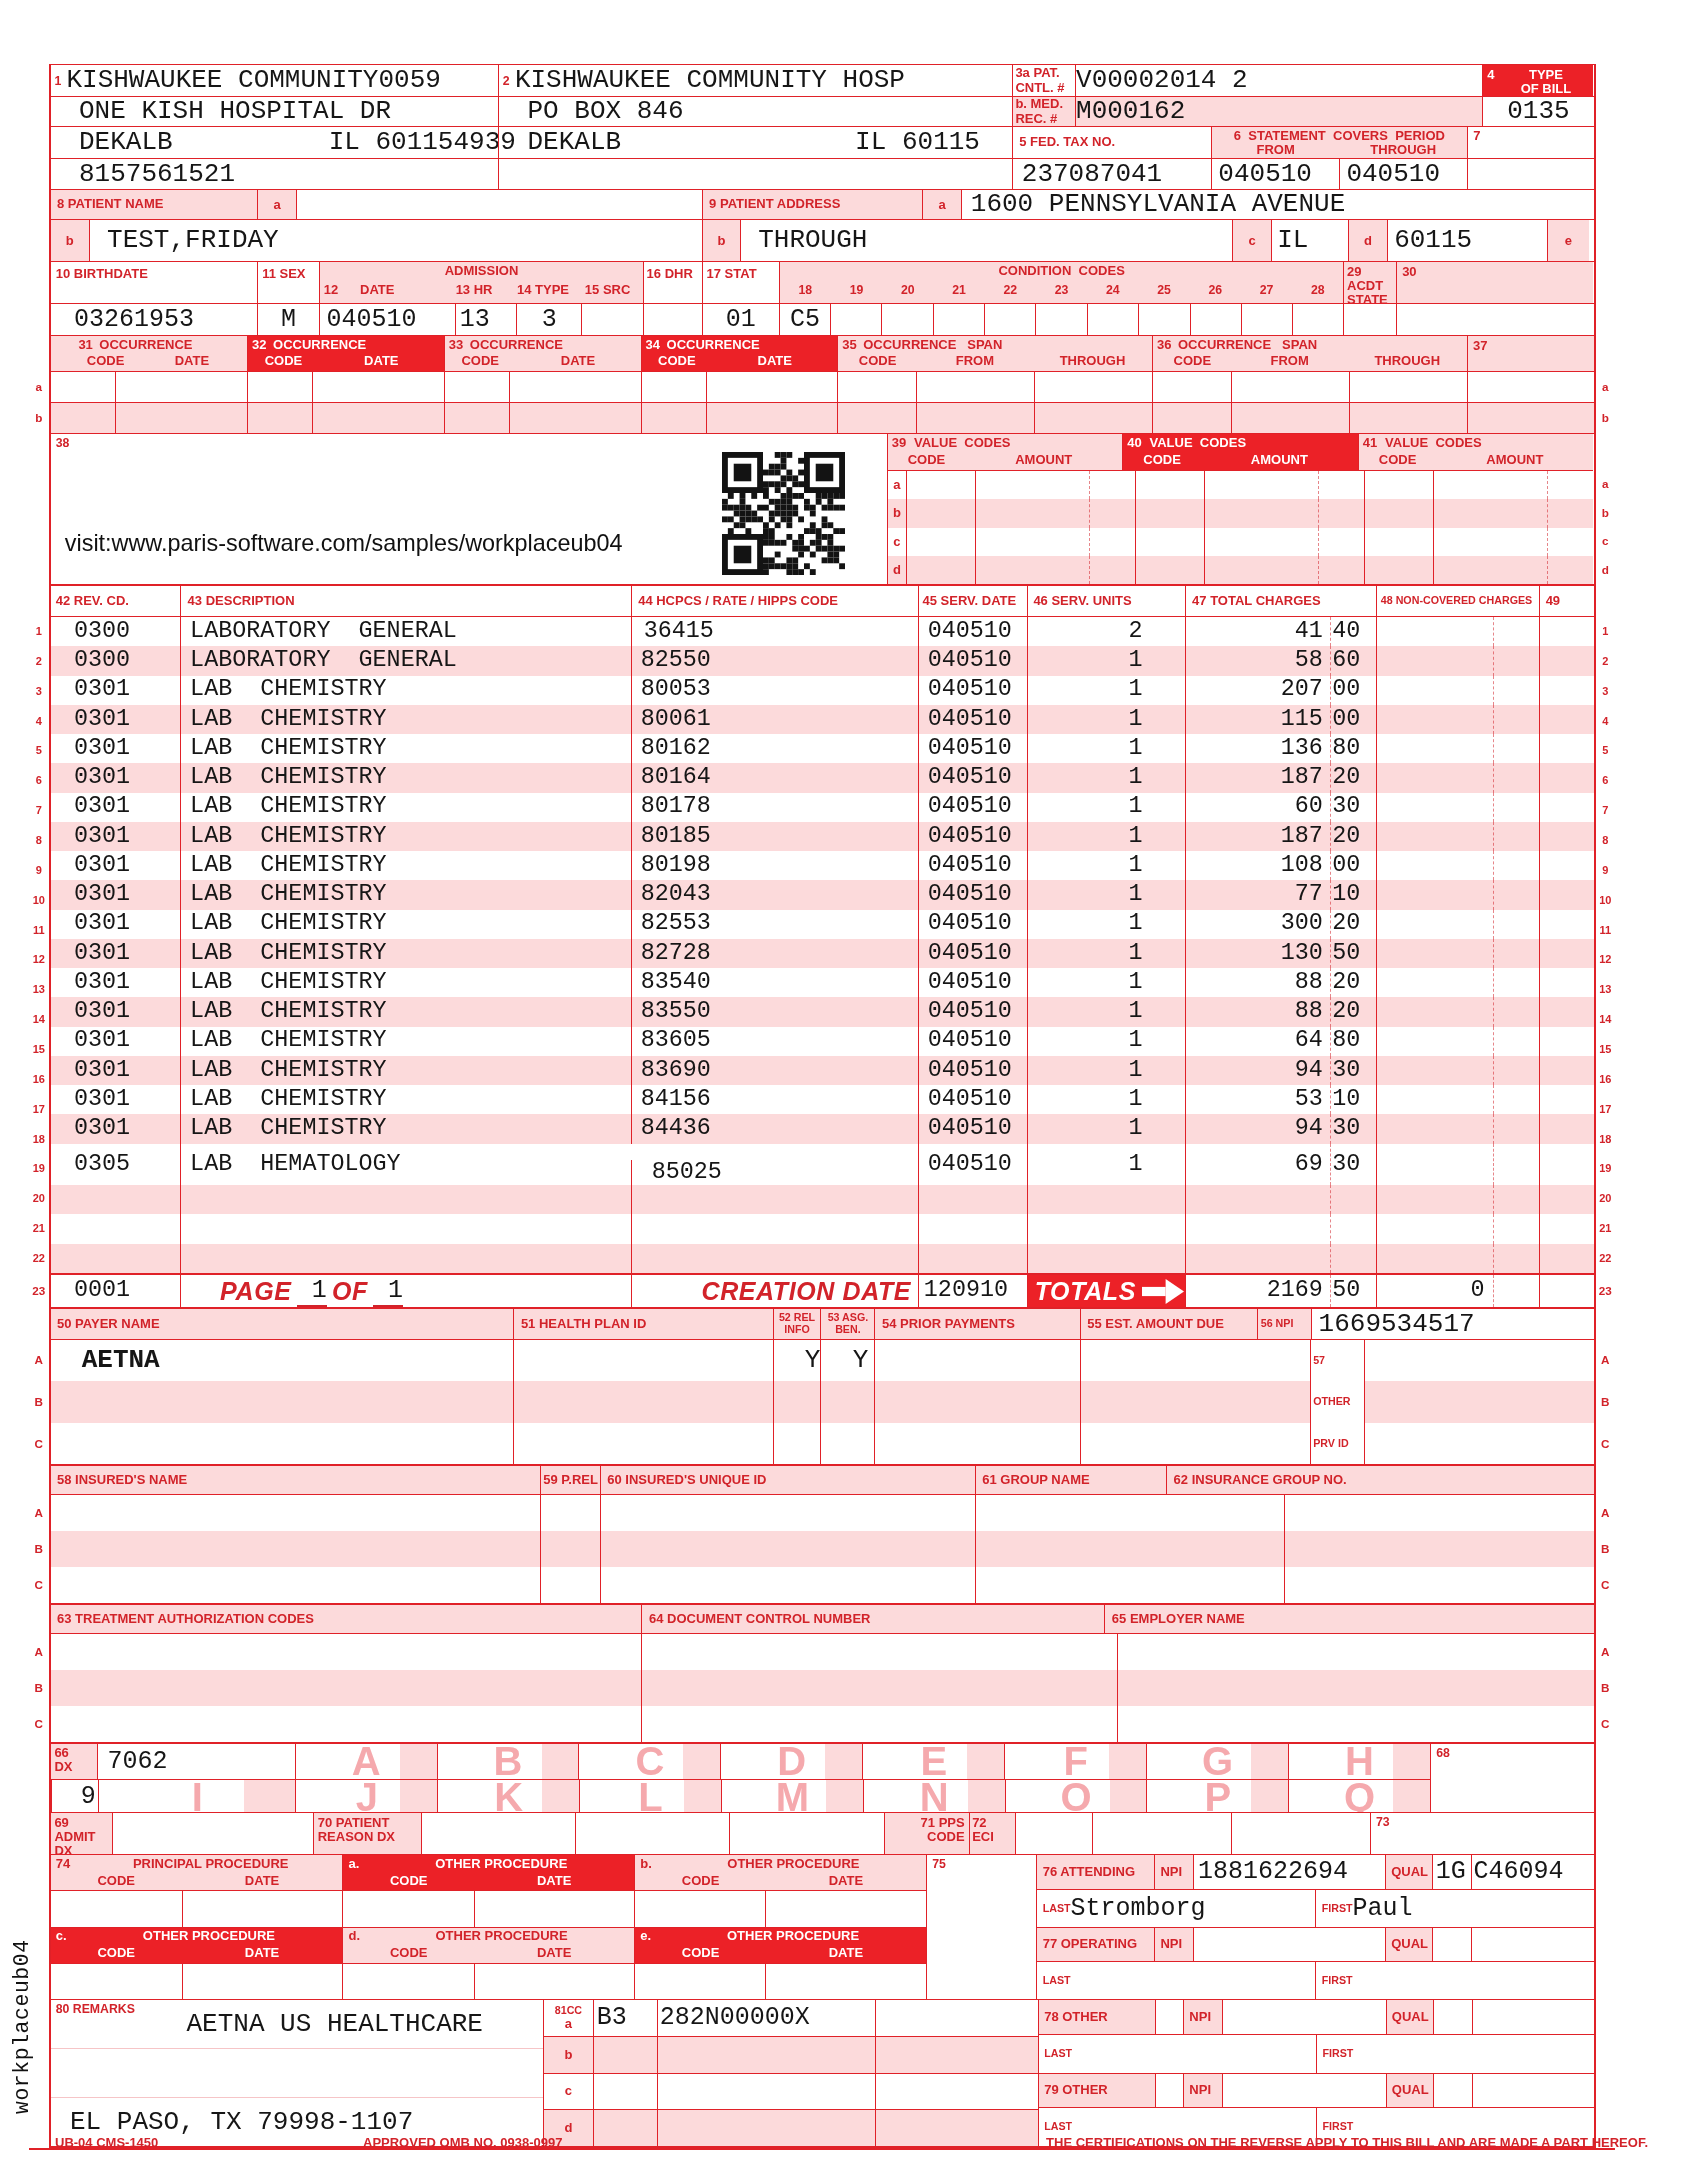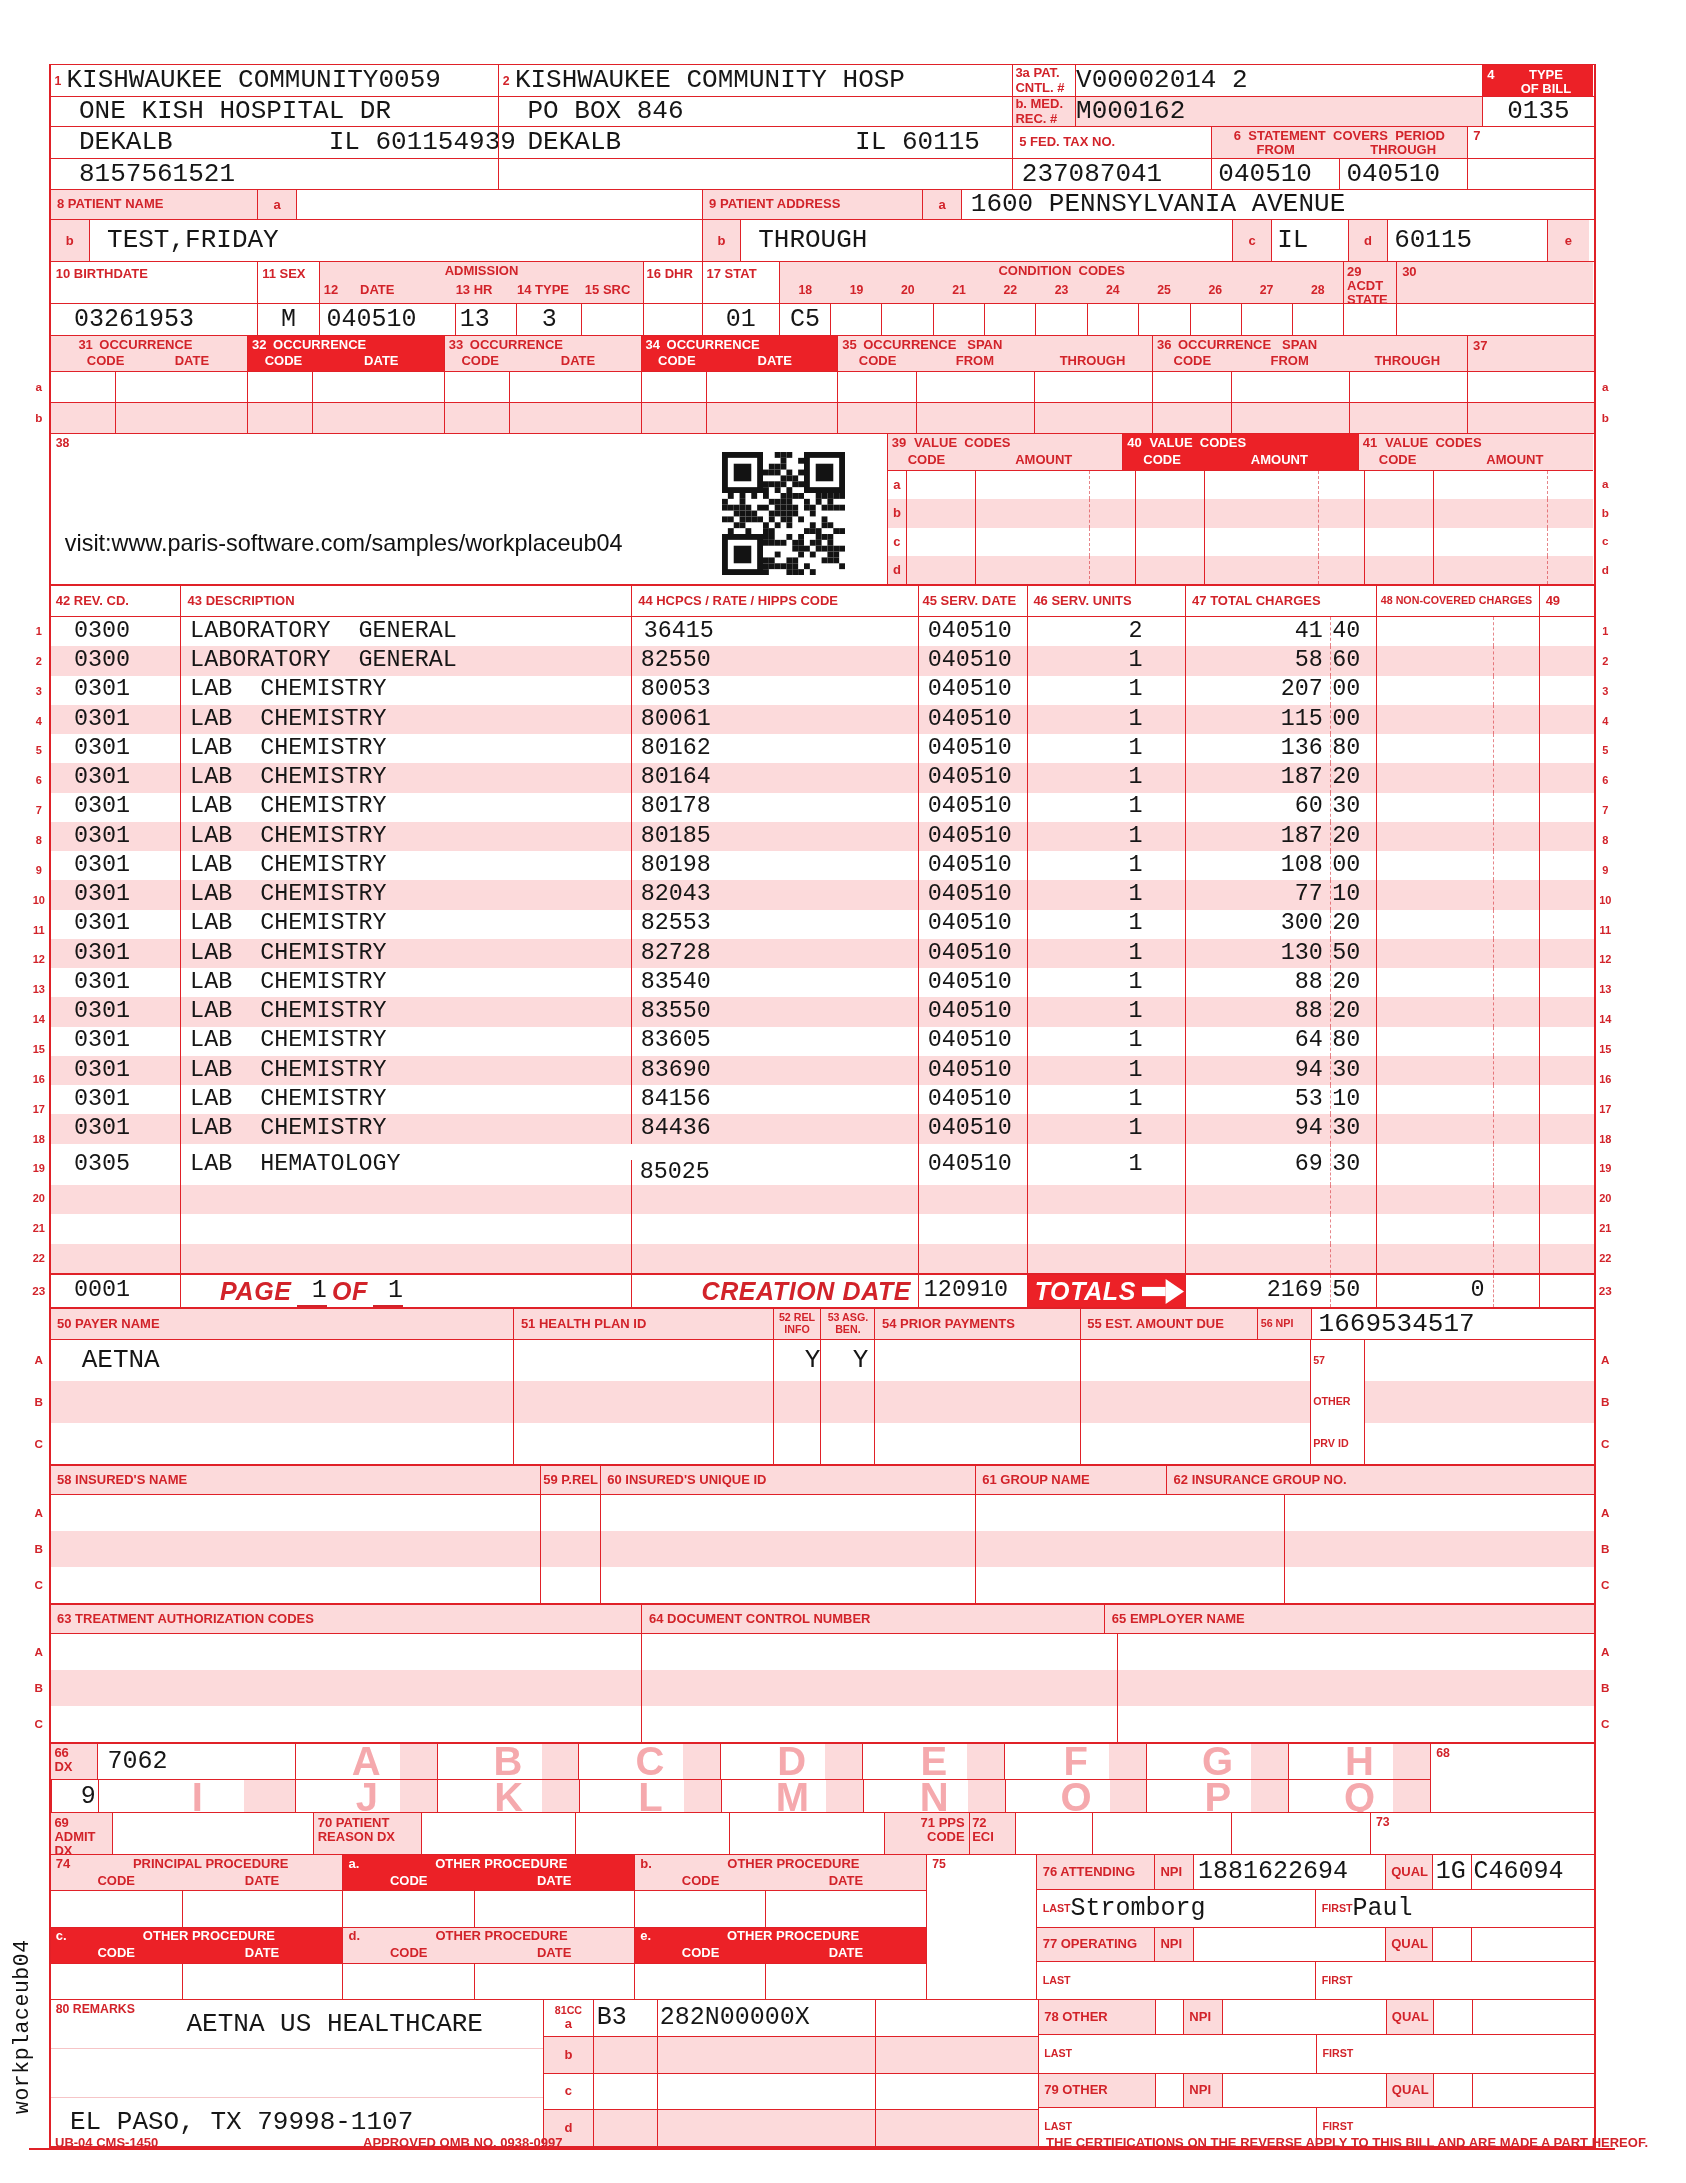--- a/index.html
+++ b/index.html
@@ -891,21 +891,21 @@
             <div class="cell vmid mono tb" style="width: 18.6%; padding-left: 9px;"><span>84436</span></div>
             <div class="cell vmid mono tb" style="width: 7.1%; padding-left: 9px;"><span>040510</span></div>
             <div class="cell vmid mono tb" style="width: 10.2%; justify-content: flex-end; padding-right: 42px;"><span>1</span></div>
             <div class="cell vmid mono tb" style="width: 12.4%; justify-content: flex-end; padding-right: 15.6px;"><div class="dash"></div><span>94  30</span></div>
             <div class="cell vmid mono tb" style="width: 10.6%;"><div class="dash"></div></div>
             <div class="cell vmid mono tb" style="flex: 1 1 0%; padding-left: 9px;"></div>
           </div>
           <div class="srow" style="flex: 1 1 0%;">
             <div class="cell vmid mono tb" style="width: 8.4%; padding-left: 23.4px;"><span>0305</span></div>
             <div class="cell vmid mono tb" style="width: 29.2%; padding-left: 9px;"><span>LAB  HEMATOLOGY</span></div>
-            <div class="cell vmid mono tb" style="width: 18.6%; padding-left: 8px; margin-top: 16px;"><span>85025</span></div>
+            <div class="cell vmid mono tb" style="width: 18.6%; padding-left: 20px; margin-top: 16px;"><span>85025</span></div>
             <div class="cell vmid mono tb" style="width: 7.1%; padding-left: 9px;"><span>040510</span></div>
             <div class="cell vmid mono tb" style="width: 10.2%; justify-content: flex-end; padding-right: 42px;"><span>1</span></div>
             <div class="cell vmid mono tb" style="width: 12.4%; justify-content: flex-end; padding-right: 15.6px;"><div class="dash"></div><span>69  30</span></div>
             <div class="cell vmid mono tb" style="width: 10.6%;"><div class="dash"></div></div>
             <div class="cell vmid mono tb" style="flex: 1 1 0%; padding-left: 9px;"></div>
           </div>
           <div class="srow pinkbg" style="flex: 1 1 0%;">
             <div class="cell vmid mono tb" style="width: 8.4%; padding-left: 23.4px;"></div>
             <div class="cell vmid mono tb" style="width: 29.2%; padding-left: 9px;"></div>
             <div class="cell vmid mono tb" style="width: 18.6%; padding-left: 9px;"></div>
@@ -1025,21 +1025,21 @@
     </div>
 
   <div class="band" style="height:125px">
     <div class="gut" id="p-gl">
         <span style="flex: 1 1 0%; display: flex; align-items: center;">A</span>
         <span style="flex: 1 1 0%; display: flex; align-items: center;">B</span>
         <span style="flex: 1 1 0%; display: flex; align-items: center;">C</span>
       </div>
     <div id="payer-cols" class="bx split">
         <div class="col" style="width: 30%;">
-          <div class="scell vmid" style="height: 42px;">
+          <div class="scell vmid" style="height: 42px; font-weight: bold;">
             <span class="mono">  AETNA</span>
           </div>
           <div class="scell vmid pinkbg" style="height: 42px;"></div>
           <div class="scell vmid" style="height: 42px;"></div>
         </div>
         <div class="col" style="width: 16.8%;">
           <div class="scell vmid" style="height: 42px;"></div>
           <div class="scell vmid pinkbg" style="height: 42px;"></div>
           <div class="scell vmid" style="height: 42px;"></div>
         </div>

